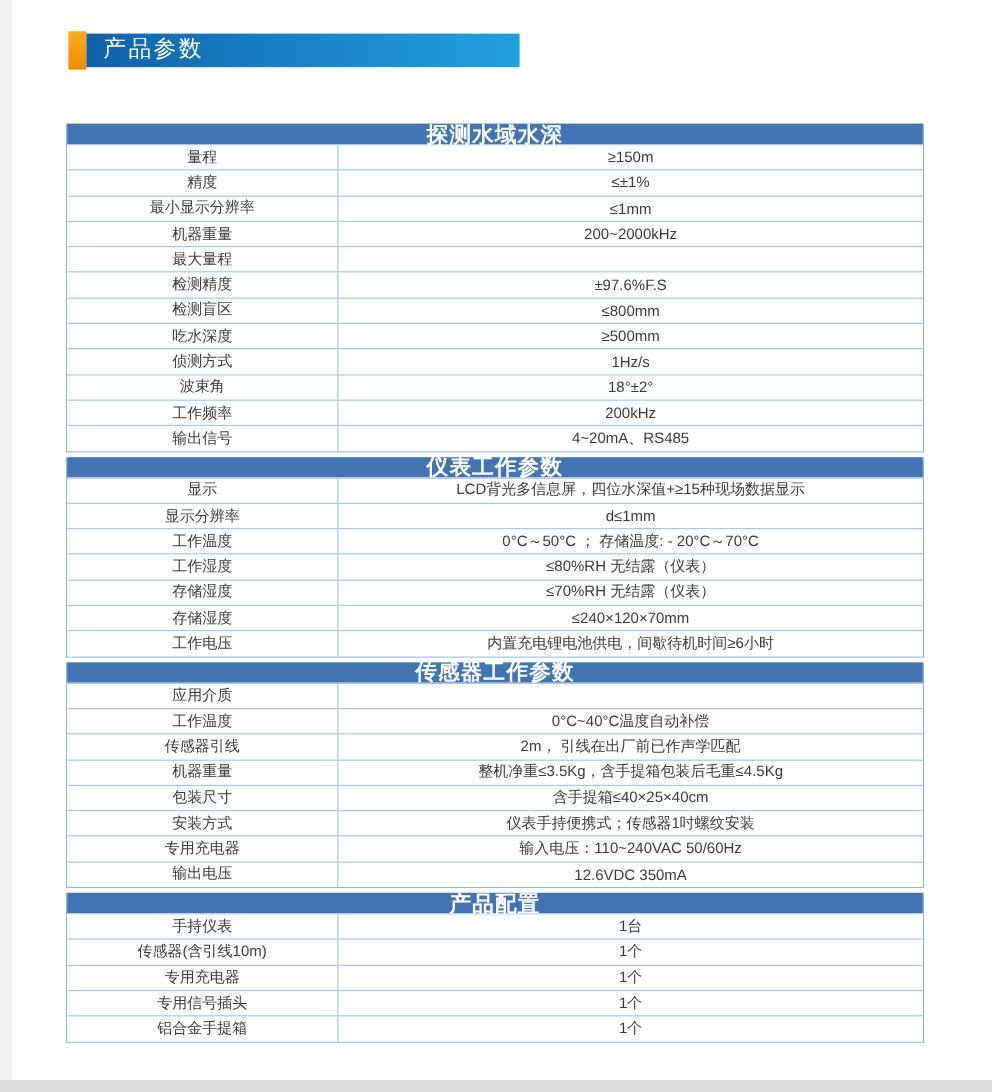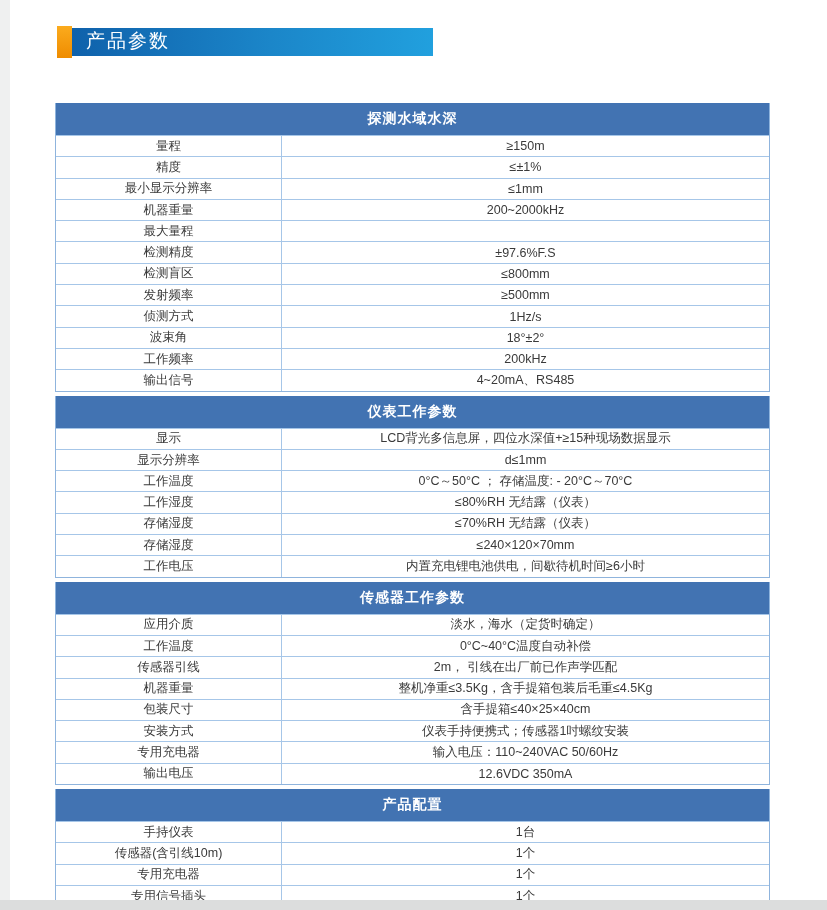--- a/index.html
+++ b/index.html
@@ -36,23 +36,23 @@
   }
   .spec-table {
     position: absolute; left: 55px; top: 103px; width: 715px;
   }
   .section {
     border: 1px solid #8fb4dd; border-top: none;
     margin-top: 4px;
   }
   .section:first-child { margin-top: 0; }
   .sec-header {
-    height: 32px; background: #4273b2; color: #ffffff;
+    height: 17px; background: #4273b2; color: #ffffff;
     display: flex; align-items: center; justify-content: center;
-    font-size: 14px; font-weight: 600; letter-spacing: 1px;
+    font-size: 18px; font-weight: 600; letter-spacing: 1px;
   }
   .row { display: flex; border-top: 1px solid #a6c6e8; background: #ffffff; }
   .row:first-of-type { border-top: 1px solid #cfe0f2; }
   .cell {
     height: 20.3px; display: flex; align-items: center; justify-content: center;
     font-size: 12.5px; color: #3a3a3a; white-space: nowrap; overflow: hidden;
   }
   .cell.label { flex: 0 0 226px; border-right: 1px solid #a6c6e8; }
   .cell.value { flex: 1 1 auto; }
 </style>
@@ -93,21 +93,21 @@
         </div>
         <div class="row">
           <div class="cell label">检测精度</div>
           <div class="cell value">±97.6%F.S</div>
         </div>
         <div class="row">
           <div class="cell label">检测盲区</div>
           <div class="cell value">≤800mm</div>
         </div>
         <div class="row">
-          <div class="cell label">发射频率</div>
+          <div class="cell label">吃水深度</div>
           <div class="cell value">≥500mm</div>
         </div>
         <div class="row">
           <div class="cell label">侦测方式</div>
           <div class="cell value">1Hz/s</div>
         </div>
         <div class="row">
           <div class="cell label">波束角</div>
           <div class="cell value">18°±2°</div>
         </div>
@@ -148,21 +148,20 @@
         </div>
         <div class="row">
           <div class="cell label">工作电压</div>
           <div class="cell value">内置充电锂电池供电，间歇待机时间≥6小时</div>
         </div>
       </div>
       <div class="section">
         <div class="sec-header">传感器工作参数</div>
         <div class="row">
           <div class="cell label">应用介质</div>
-          <div class="cell value">淡水，海水（定货时确定）</div>
         </div>
         <div class="row">
           <div class="cell label">工作温度</div>
           <div class="cell value">0°C~40°C温度自动补偿</div>
         </div>
         <div class="row">
           <div class="cell label">传感器引线</div>
           <div class="cell value">2m， 引线在出厂前已作声学匹配</div>
         </div>
         <div class="row">

